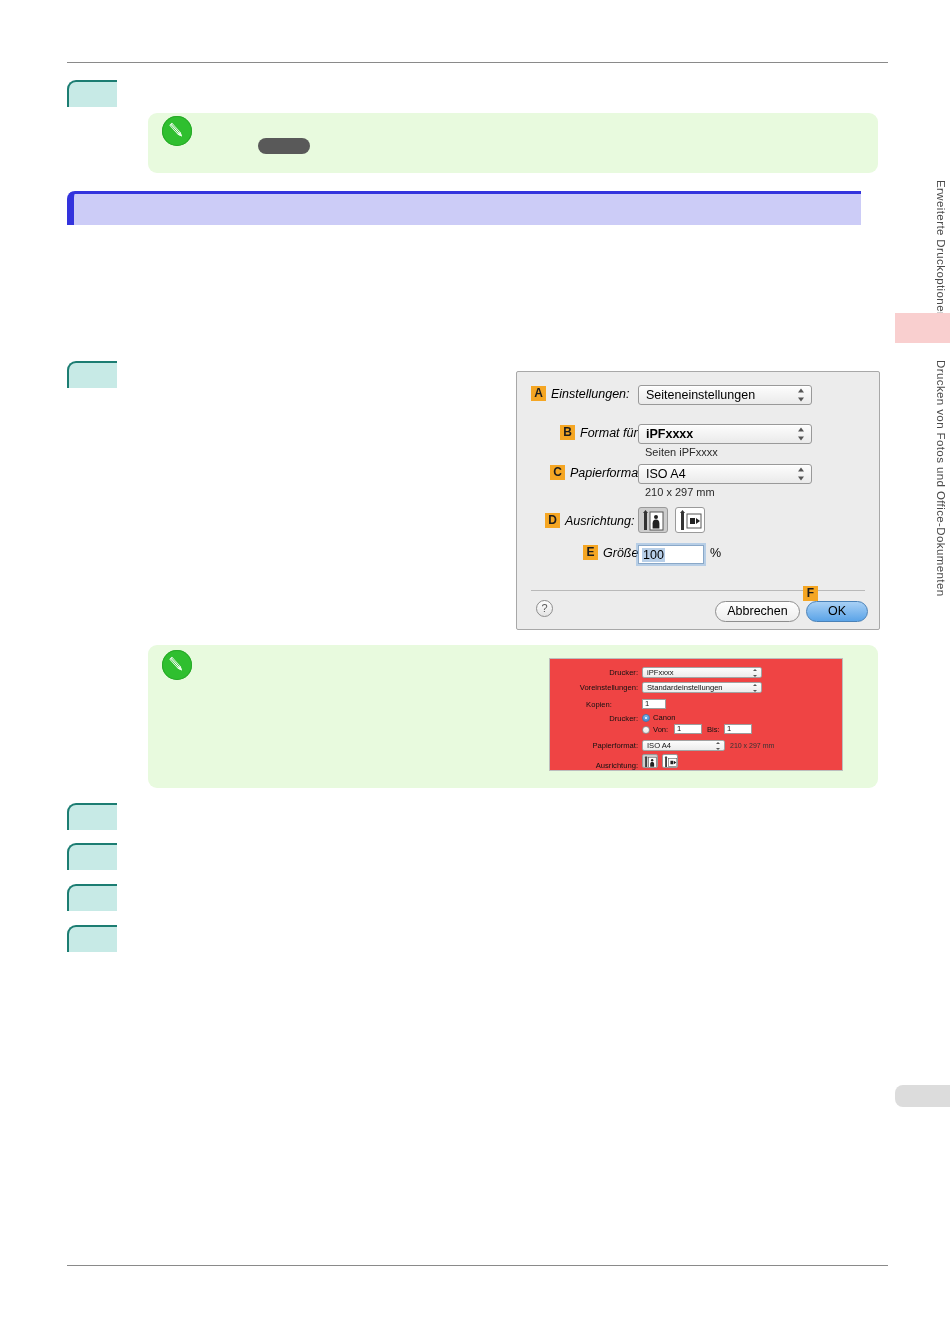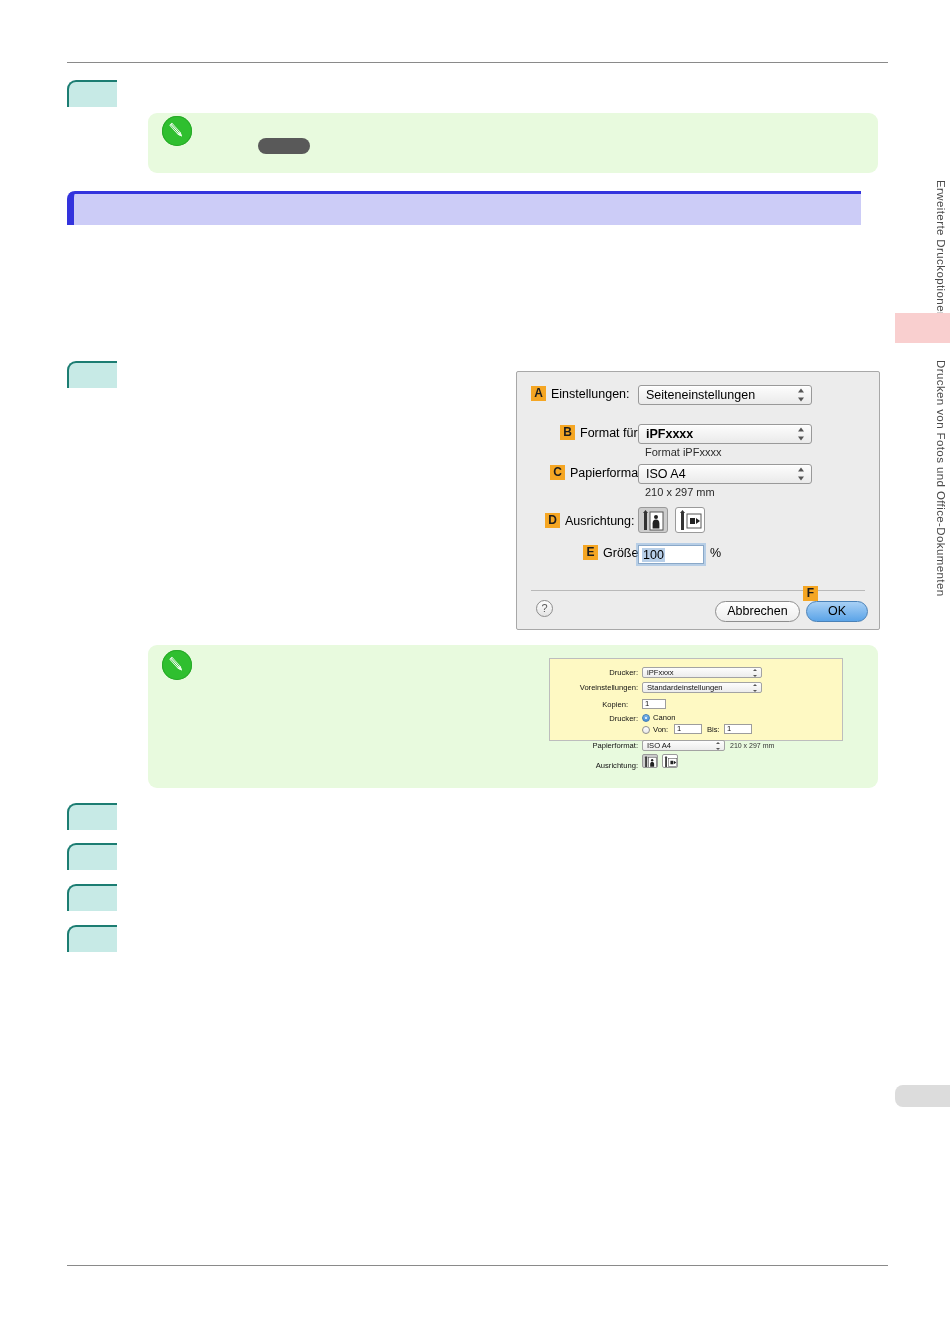--- a/index.html
+++ b/index.html
@@ -140,20 +140,21 @@
     background: #f5a623;
     color: #1c1c1c;
     font-weight: bold;
     font-size: 12px;
     margin-right: 5px;
     flex: none;
   }
   .field-label {
     text-align: left;
     white-space: nowrap;
+    font-style: italic;
   }
   
   .popup {
     position: relative;
     height: 20px;
     background: linear-gradient(#fdfdfd, #eaeaea);
     border: 1px solid #999;
     border-radius: 3px;
     box-sizing: border-box;
     display: flex;
@@ -277,22 +278,22 @@
     font-weight: bold;
     font-size: 12px;
   }
 
   
   .mini-dialog {
     position: absolute;
     left: 549px;
     top: 658px;
     width: 294px;
-    height: 83px;
-    background: #fef9c3;
+    height: 113px;
+    background: #ef4444;
     border: 1px solid #bdbdbd;
     box-sizing: border-box;
     font-size: 7.6px;
     color: #111;
   }
   .mini-row {
     position: absolute;
     display: flex;
     align-items: center;
     white-space: nowrap;
@@ -428,21 +429,21 @@
     <span class="tag">B</span>
     <span class="field-label">Format für:</span>
   </div>
   <div class="popup" style="position:absolute; left:121px; top:52px; width:174px;">
     <span style="font-weight:bold;">iPFxxxx</span>
     <span class="arrows">
         <i class="up"></i>
         <i class="dn"></i>
       </span>
   </div>
-  <div class="sub-note" style="left:128px; top:74px;">Format iPFxxxx</div>
+  <div class="sub-note" style="left:128px; top:74px;">Seiten iPFxxxx</div>
 
   <div class="row" style="left:33px; top:93px;">
     <span class="tag">C</span>
     <span class="field-label">Papierformat:</span>
   </div>
   <div class="popup" style="position:absolute; left:121px; top:92px; width:174px;">
     <span>ISO A4</span>
     <span class="arrows">
         <i class="up"></i>
         <i class="dn"></i>
@@ -522,21 +523,21 @@
     <span class="mini-label">Voreinstellungen:</span>
   </div>
   <div class="mini-popup" style="position:absolute; left:92px; top:23px; width:120px;">
     <span>Standardeinstellungen</span>
     <span class="marrows">
         <i class="up"></i>
         <i class="dn"></i>
       </span>
   </div>
 
-  <div class="mini-row" style="left:0; top:41px; width:78px; justify-content:flex-end;">
+  <div class="mini-row" style="left:10px; top:41px; width:78px; justify-content:center;">
     <span class="mini-label">Kopien:</span>
   </div>
   <div class="mini-input" style="position:absolute; left:92px; top:40px; width:24px;">
     <span>1</span>
   </div>
 
   <div class="mini-row" style="left:10px; top:55px; width:78px; justify-content:flex-end;">
     <span class="mini-label">Drucker:</span>
   </div>
   <div class="mini-row" style="left:92px; top:54px;">

